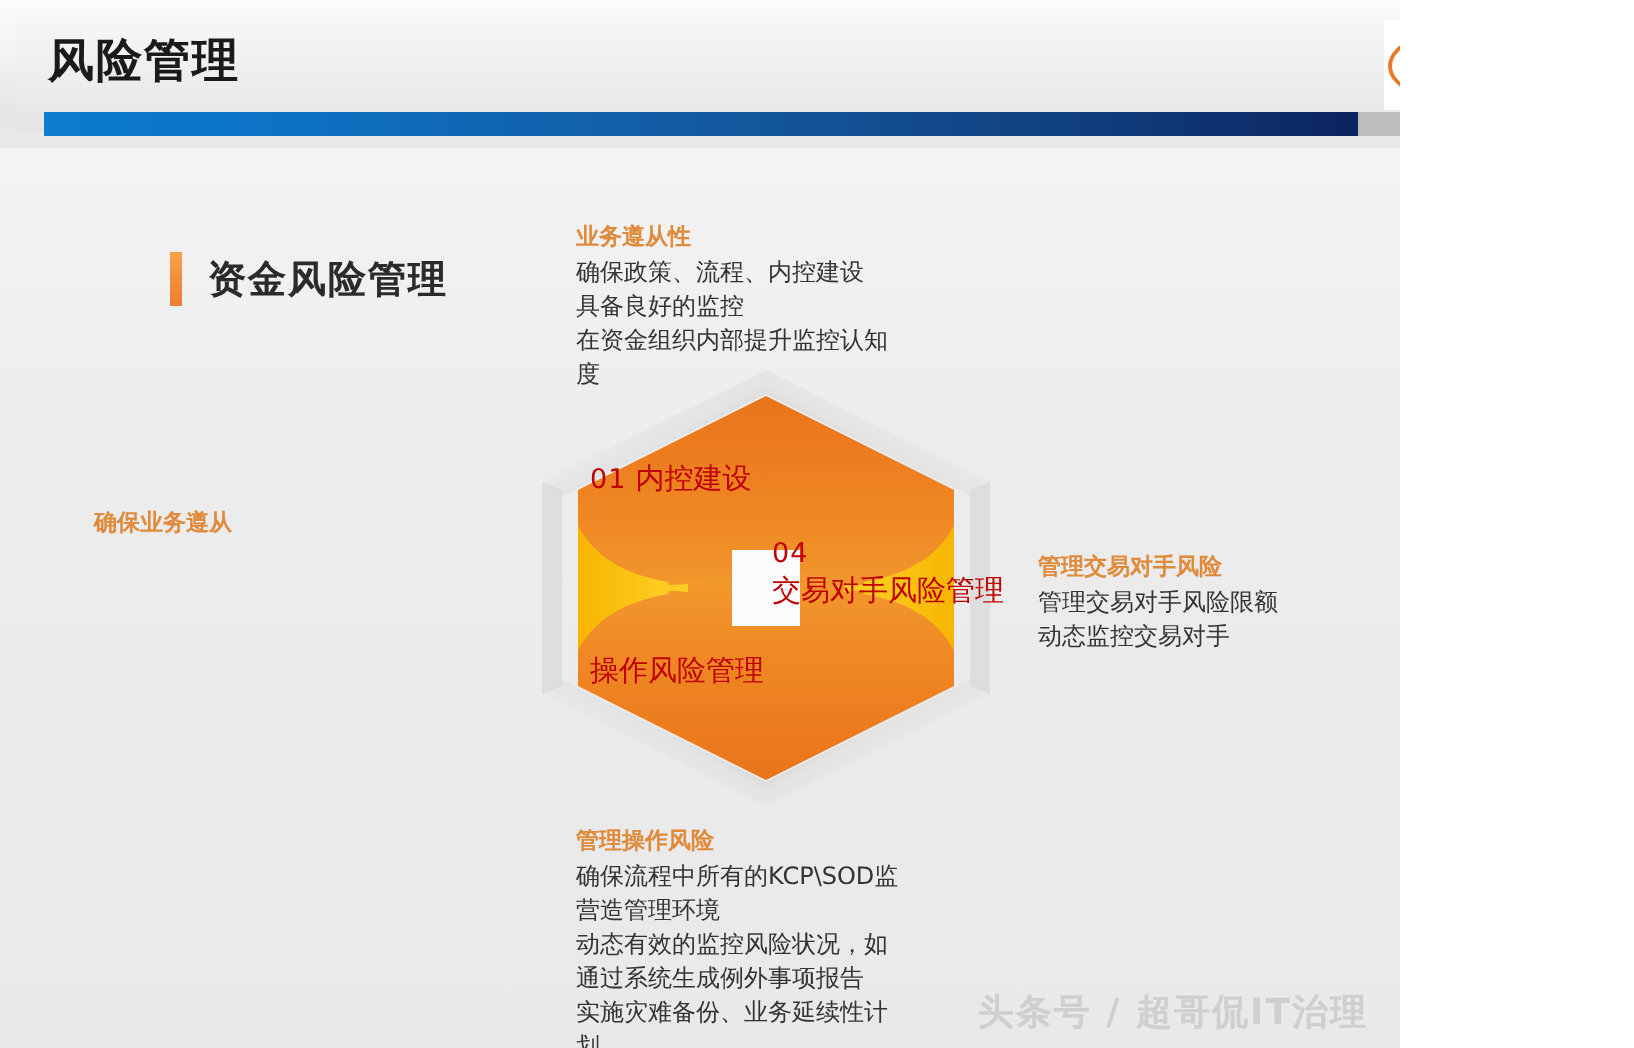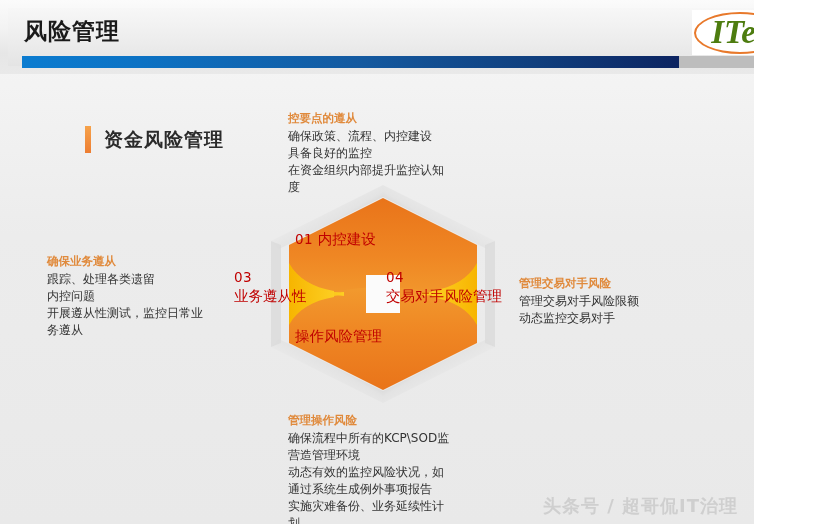--- a/index.html
+++ b/index.html
@@ -9,21 +9,21 @@
   body {
     width: 817px;
     height: 524px;
     overflow: hidden;
     font-family: "DejaVu Sans", "Liberation Sans", sans-serif;
     background: #ffffff;
   }
 
   #slide {
     position: relative;
-    width: 754px;
+    width: 700px;
     height: 524px;
     background: linear-gradient(180deg, #ffffff 0%, #f4f4f4 12%, #ececec 45%, #e9e9e9 100%);
     overflow: hidden;
   }
 
   
   #header {
     position: absolute;
     left: 0; top: 0;
     width: 817px;
@@ -199,37 +199,31 @@
       </div>
     </div>
   </div>
 
   <div id="section-heading">
     <div id="section-bar"></div>
     <div id="section-title">资金风险管理</div>
   </div>
 
   <div id="callout-top" class="callout">
-    <div class="callout-head">控要点的遵从</div>
+    <div class="callout-head">业务遵从性</div>
     <div class="callout-body">
       <div>确保政策、流程、内控建设</div>
       <div>具备良好的监控</div>
       <div>在资金组织内部提升监控认知</div>
       <div>度</div>
     </div>
   </div>
 
   <div id="callout-left" class="callout">
     <div class="callout-head">确保业务遵从</div>
-    <div class="callout-body">
-      <div>跟踪、处理各类遗留</div>
-      <div>内控问题</div>
-      <div>开展遵从性测试，监控日常业</div>
-      <div>务遵从</div>
-    </div>
   </div>
 
   <div id="callout-right" class="callout">
     <div class="callout-head">管理交易对手风险</div>
     <div class="callout-body">
       <div>管理交易对手风险限额</div>
       <div>动态监控交易对手</div>
     </div>
   </div>
 
@@ -334,24 +328,20 @@
       <span class="inline-row">
         <span class="dnum">01</span>
         <span class="dtxt">内控建设</span>
       </span>
     </div>
 
     <div class="dlabel" id="label-02">
       <div class="dtxt dline">操作风险管理</div>
     </div>
 
-    <div class="dlabel" id="label-03">
-      <div class="dnum">03</div>
-      <div class="dtxt">业务遵从性</div>
-    </div>
 
     <div class="dlabel" id="label-04">
       <div class="dnum">04</div>
       <div class="dtxt">交易对手风险管理</div>
     </div>
   </div>
 
   <div id="watermark">头条号 / 超哥侃IT治理</div>
 
 </div>

